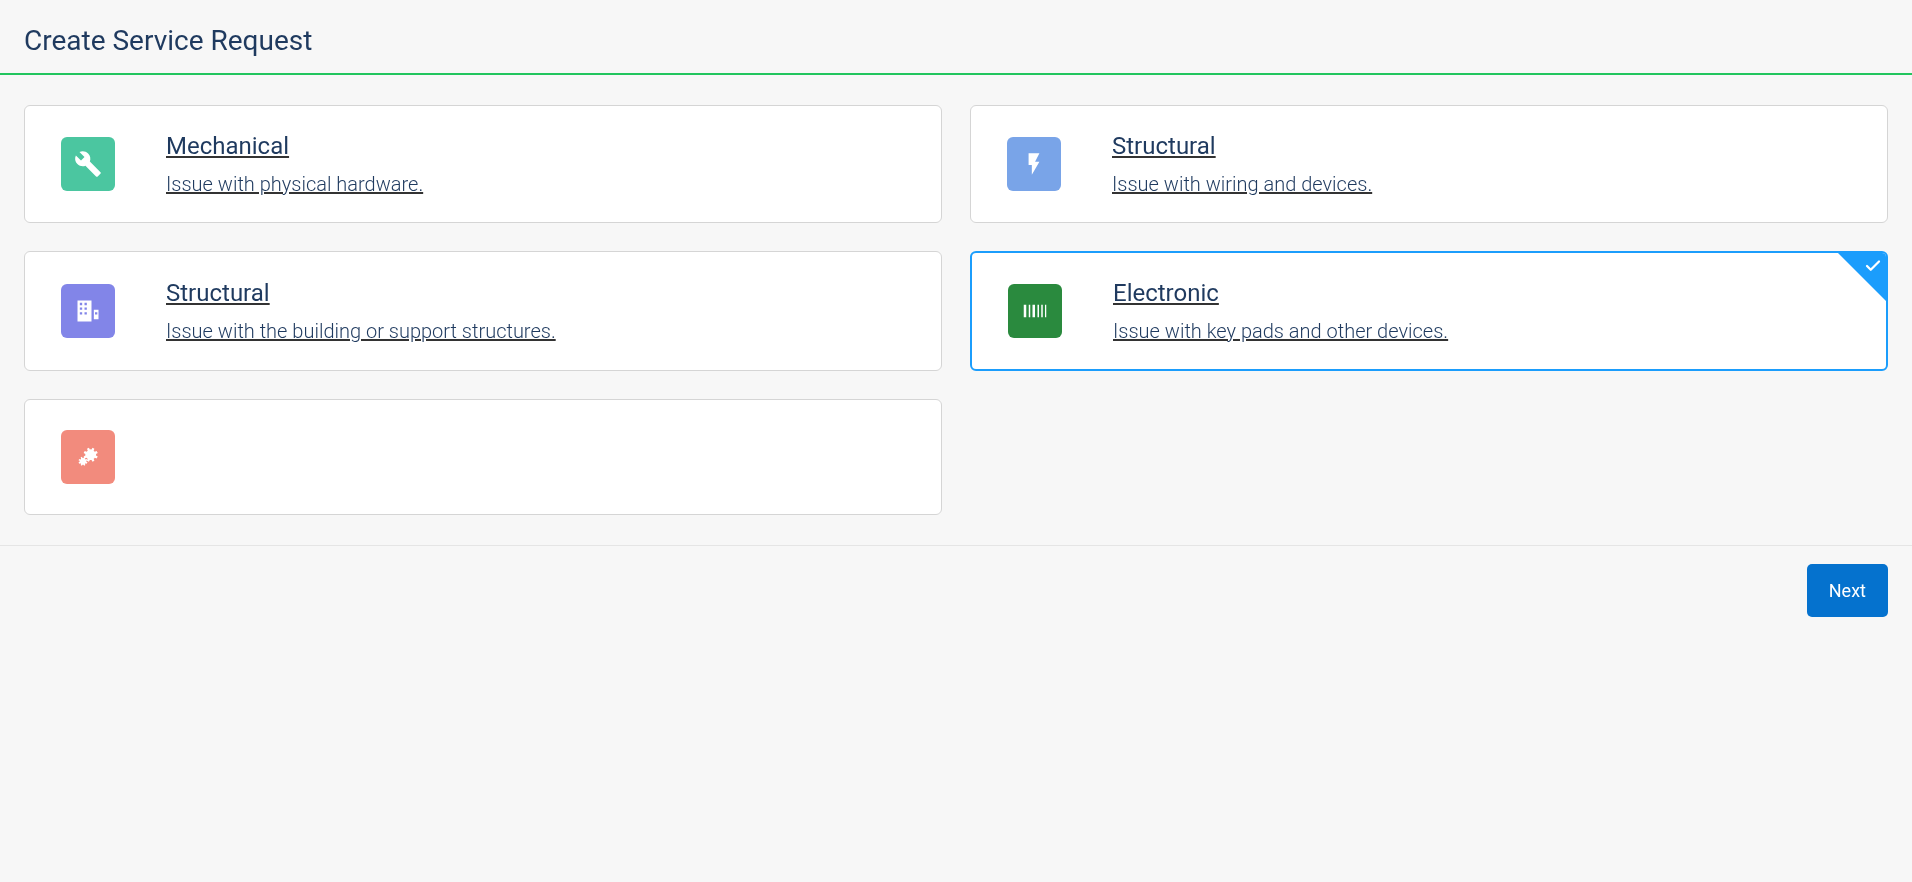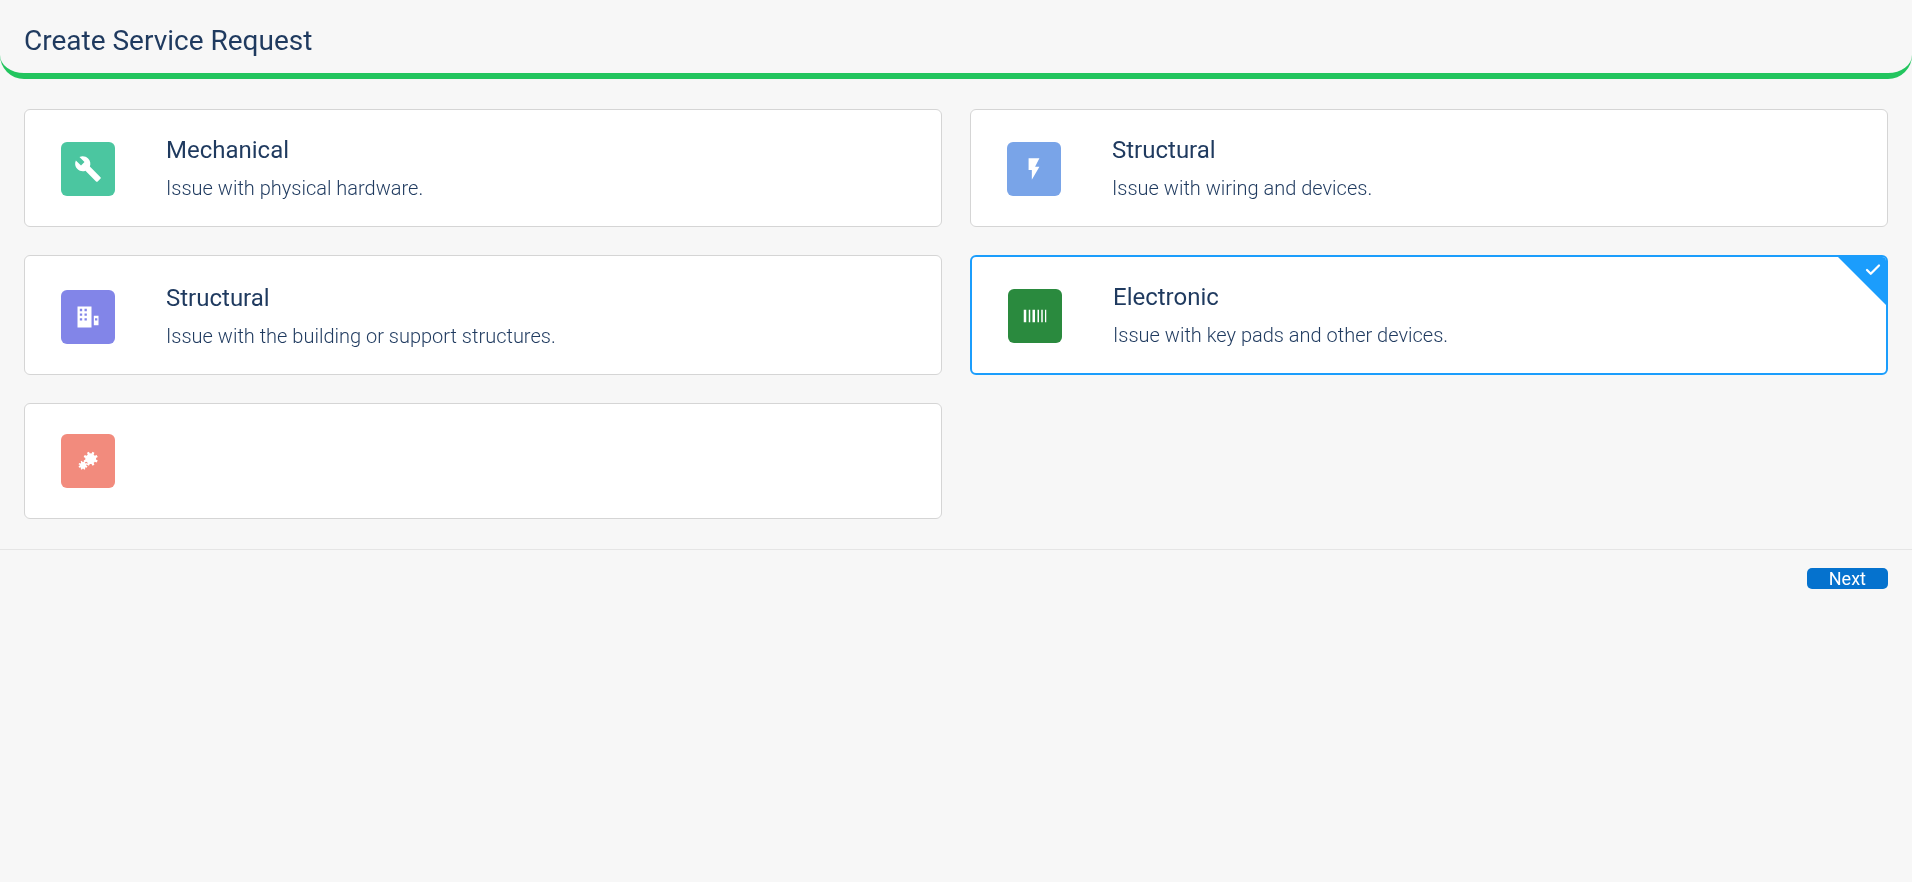--- a/index.html
+++ b/index.html
@@ -9,23 +9,22 @@
     }
     
     body {
       font-family: -apple-system, BlinkMacSystemFont, "Segoe UI", Roboto, Helvetica, Arial, sans-serif;
       background: #f7f7f7;
       color: #333;
     }
     
     .header {
       padding: 24px 24px 16px 24px;
-      border-bottom: 6px solid #22c55e;
-      background: #f7f7f7;
-      border-radius: 24px;
+      border-bottom: 2px solid #22c55e;
+      background: #f7f7f7;
     }
     
     .page-title {
       font-size: 28px;
       font-weight: 400;
       color: #1f3a5f;
     }
     
     .content {
       padding: 30px 24px;
@@ -36,24 +35,25 @@
       display: grid;
       grid-template-columns: 1fr 1fr;
       gap: 28px;
     }
     
     .card {
       background: #fff;
       border: 1px solid #d5d5d5;
       border-radius: 6px;
       display: flex;
-      align-items: flex-end;
+      align-items: center;
       cursor: pointer;
       position: relative;
       overflow: hidden;
+      text-decoration: underline;
     }
     
     .card.selected {
       border: 2px solid #1b9dfc;
     }
     
     .card-icon-wrap {
       padding: 30px 30px 30px 36px;
       display: flex;
       align-items: center;
@@ -118,21 +118,21 @@
       padding: 18px 24px;
       display: flex;
       justify-content: flex-end;
       background: #f7f7f7;
     }
     
     .btn-next {
       background: #0572ce;
       color: #fff;
       border: none;
-      padding: 0 22px;
+      padding: 16px 22px;
       font-size: 18px;
       border-radius: 5px;
       cursor: pointer;
       font-family: inherit;
     }
     
     
     .ic-teal { background: #4bc6a0; }
     .ic-blue { background: #79a4e8; }
     .ic-green { background: #2a8a3e; }

